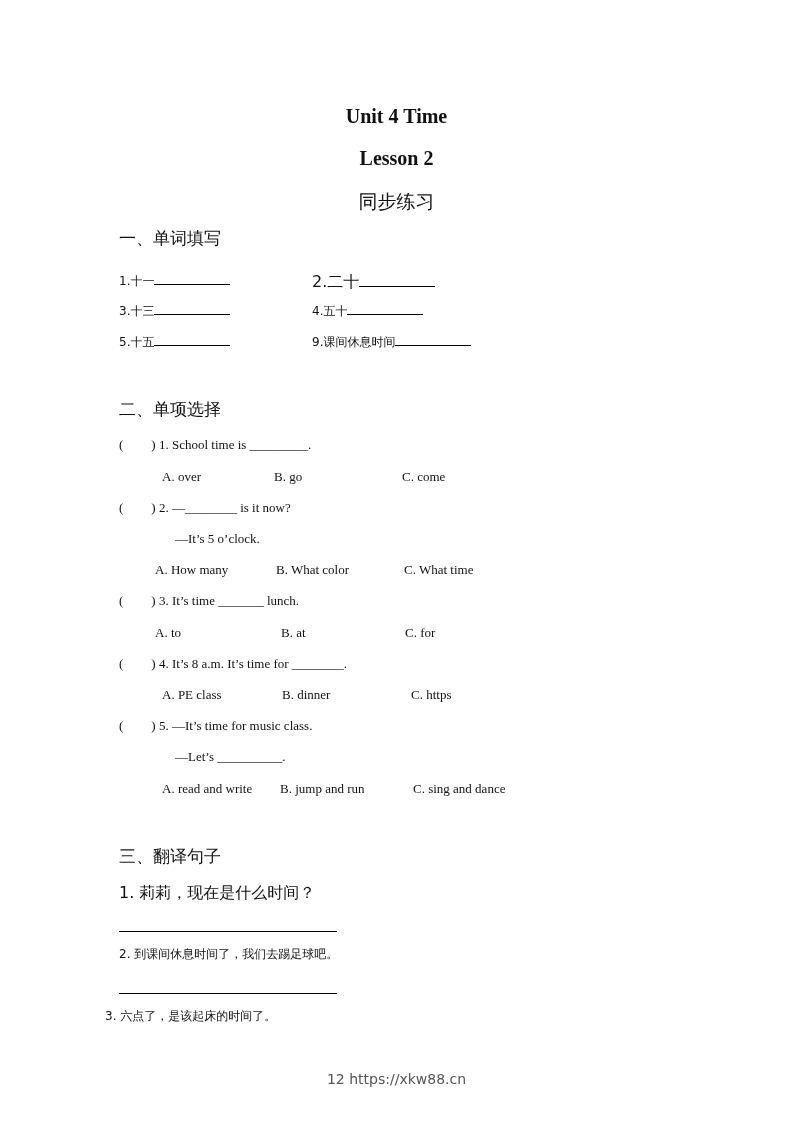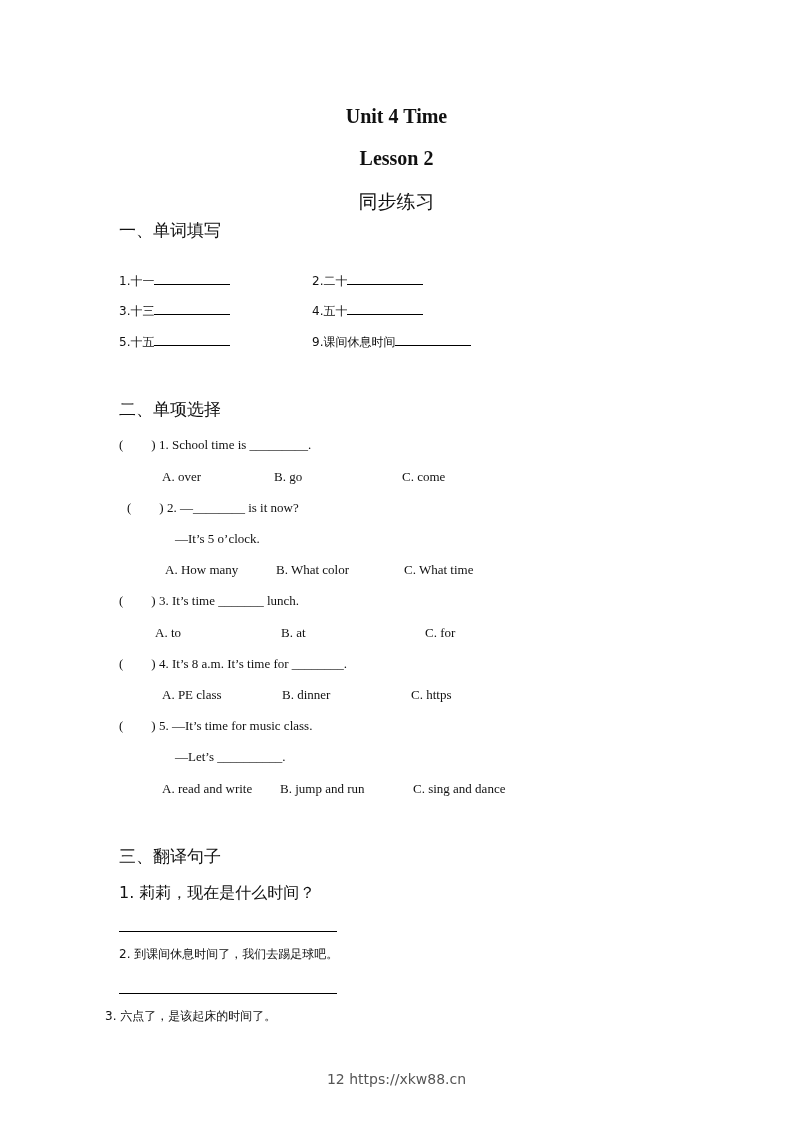--- a/index.html
+++ b/index.html
@@ -16,27 +16,27 @@
   .rule { position:absolute; height:0; border-top:1.5px solid #000; }
   .footer { font-family:"DejaVu Sans", sans-serif; font-size:14px; color:#555; left:0; width:793px; text-align:center; }
 </style>
 </head>
 <body>
 
 <div class="abs title" style="top:105px;">Unit 4 Time</div>
 <div class="abs title" style="top:147px;">Lesson 2</div>
 <div class="abs title cjk" style="top:189px; font-weight:normal; font-size:19px;">同步练习</div>
 
-<div class="abs h2" style="top:219px;">一、单词填写</div>
+<div class="abs h2" style="top:227px;">一、单词填写</div>
 
 <div class="abs fill" style="left:119px; top:272px;">
   <span class="cjk" style="font-size:12px;">1.十一</span><span class="blank"></span>
 </div>
 <div class="abs fill" style="left:312px; top:272px;">
-  <span class="cjk" style="font-size:12px;">2.二十</span><span class="blank"></span>
+  <span class="cjk" style="font-size:16px;">2.二十</span><span class="blank"></span>
 </div>
 <div class="abs fill" style="left:119px; top:302px;">
   <span class="cjk" style="font-size:12px;">3.十三</span><span class="blank"></span>
 </div>
 <div class="abs fill" style="left:312px; top:302px;">
   <span class="cjk" style="font-size:12px;">4.五十</span><span class="blank"></span>
 </div>
 <div class="abs fill" style="left:119px; top:333px;">
   <span class="cjk" style="font-size:12px;">5.十五</span><span class="blank"></span>
 </div>
@@ -47,36 +47,36 @@
 <div class="abs h2" style="top:398px;">二、单项选择</div>
 
 <div class="abs q" style="left:119px; top:437px;">
   <span>(</span><span style="display:inline-block;width:28px;"></span><span>)</span>
   <span>1. School time is _________.</span>
 </div>
 <div class="abs opt" style="left:162px; top:469px;">A. over</div>
 <div class="abs opt" style="left:274px; top:469px;">B. go</div>
 <div class="abs opt" style="left:402px; top:469px;">C. come</div>
 
-<div class="abs q" style="left:119px; top:500px;margin-left:8px;">
+<div class="abs q" style="left:119px; top:500px;">
   <span>(</span><span style="display:inline-block;width:28px;"></span><span>)</span>
   <span>2. —________ is it now?</span>
 </div>
 <div class="abs q" style="left:175px; top:531px;">—It’s 5 o’clock.</div>
-<div class="abs opt" style="left:165px; top:562px;">A. How many</div>
+<div class="abs opt" style="left:155px; top:562px;">A. How many</div>
 <div class="abs opt" style="left:276px; top:562px;">B. What color</div>
 <div class="abs opt" style="left:404px; top:562px;">C. What time</div>
 
 <div class="abs q" style="left:119px; top:593px;">
   <span>(</span><span style="display:inline-block;width:28px;"></span><span>)</span>
   <span>3. It’s time _______ lunch.</span>
 </div>
 <div class="abs opt" style="left:155px; top:625px;">A. to</div>
 <div class="abs opt" style="left:281px; top:625px;">B. at</div>
-<div class="abs opt" style="left:405px; top:625px;margin-left:20px;">C. for</div>
+<div class="abs opt" style="left:405px; top:625px;">C. for</div>
 
 <div class="abs q" style="left:119px; top:656px;font-family:Liberation Serif, serif;">
   <span>(</span><span style="display:inline-block;width:28px;"></span><span>)</span>
   <span>4. It’s 8 a.m. It’s time for ________.</span>
 </div>
 <div class="abs opt" style="left:162px; top:687px;">A. PE class</div>
 <div class="abs opt" style="left:282px; top:687px;">B. dinner</div>
 <div class="abs opt" style="left:411px; top:687px;">C. https</div>
 
 <div class="abs q" style="left:119px; top:718px;">

